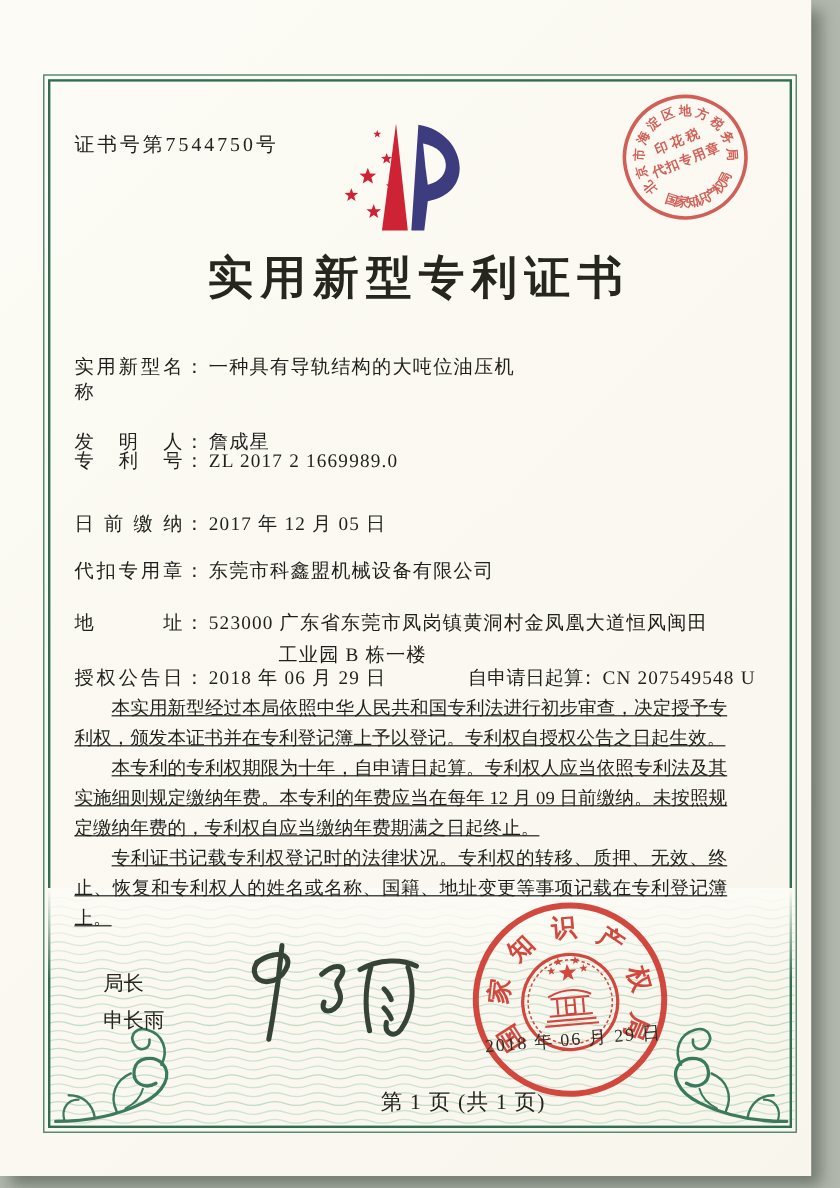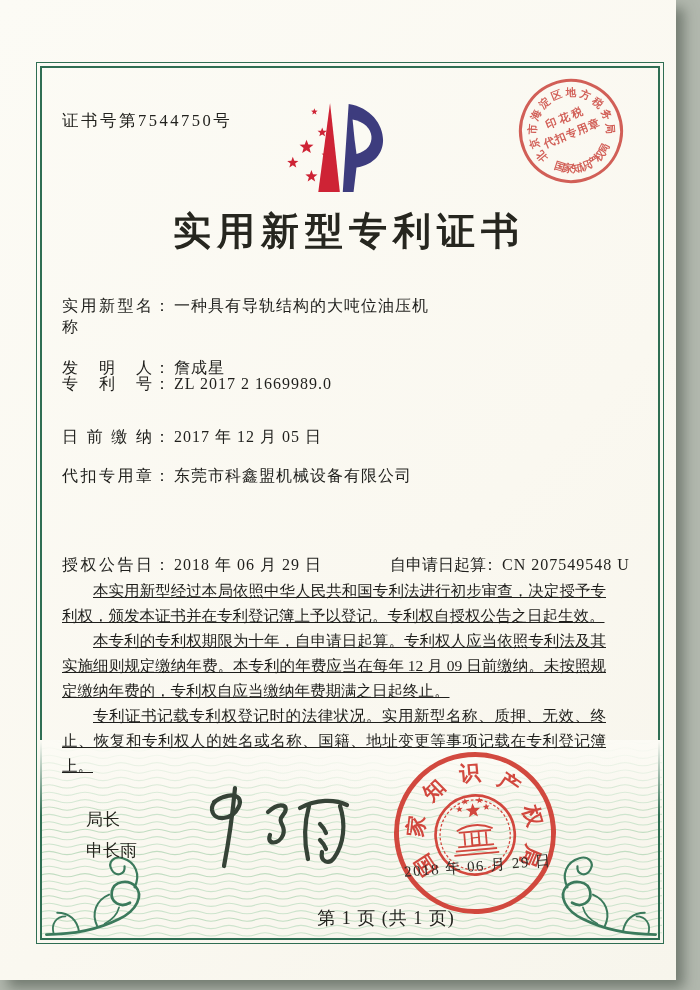--- a/index.html
+++ b/index.html
@@ -179,29 +179,33 @@
   </div>
   <div class="abs field" style="top:374px">
     <span class="flabel">专利号</span><span class="fcolon">：</span><span class="fvalue">ZL 2017 2 1669989.0</span>
   </div>
   <div class="abs field" style="top:427px">
     <span class="flabel">日前缴纳</span><span class="fcolon">：</span><span class="fvalue">2017 年 12 月 05 日</span>
   </div>
   <div class="abs field" style="top:466px">
     <span class="flabel">代扣专用章</span><span class="fcolon">：</span><span class="fvalue">东莞市科鑫盟机械设备有限公司</span>
   </div>
+  <div class="abs field" style="top:509px">
+    <span class="flabel">地址</span><span class="fcolon">：</span><span class="fvalue">523000 广东省东莞市凤岗镇黄洞村金凤凰大道恒风闽田</span>
+    <span class="addr2">工业园 B 栋一楼</span>
+  </div>
   <div class="abs field" style="top:555px">
     <span class="flabel">授权公告日</span><span class="fcolon">：</span><span class="fvalue">2018 年 06 月 29 日</span>
     <span class="grant-no"><span class="flabel">自申请日起算</span><span class="fcolon">：</span><span class="fvalue">CN 207549548 U</span></span>
   </div>
 
   <div class="abs bodytext">
     <p>本实用新型经过本局依照中华人民共和国专利法进行初步审查，决定授予专利权，颁发本证书并在专利登记簿上予以登记。专利权自授权公告之日起生效。</p>
     <p>本专利的专利权期限为十年，自申请日起算。专利权人应当依照专利法及其实施细则规定缴纳年费。本专利的年费应当在每年 12 月 09 日前缴纳。未按照规定缴纳年费的，专利权自应当缴纳年费期满之日起终止。</p>
-    <p>专利证书记载专利权登记时的法律状况。实用新型名称、质押、无效、终止、恢复和专利权人的姓名或名称、国籍、地址变更等事项记载在专利登记簿上。</p>
+    <p>专利证书记载专利权登记时的法律状况。专利权的转移、质押、无效、终止、恢复和专利权人的姓名或名称、国籍、地址变更等事项记载在专利登记簿上。</p>
   </div>
 
   <div class="abs director">
     <div>局长</div>
     <div>申长雨</div>
   </div>
 
   <svg class="abs signature" viewBox="0 0 175 88">
     <g fill="none" stroke="#2c3a2e" stroke-width="4.2" stroke-linecap="round" opacity=".95">
       <path d="M32,20 C50,8 63,14 56,26 C50,38 32,40 30,28 C29,20 38,15 46,14"></path>

